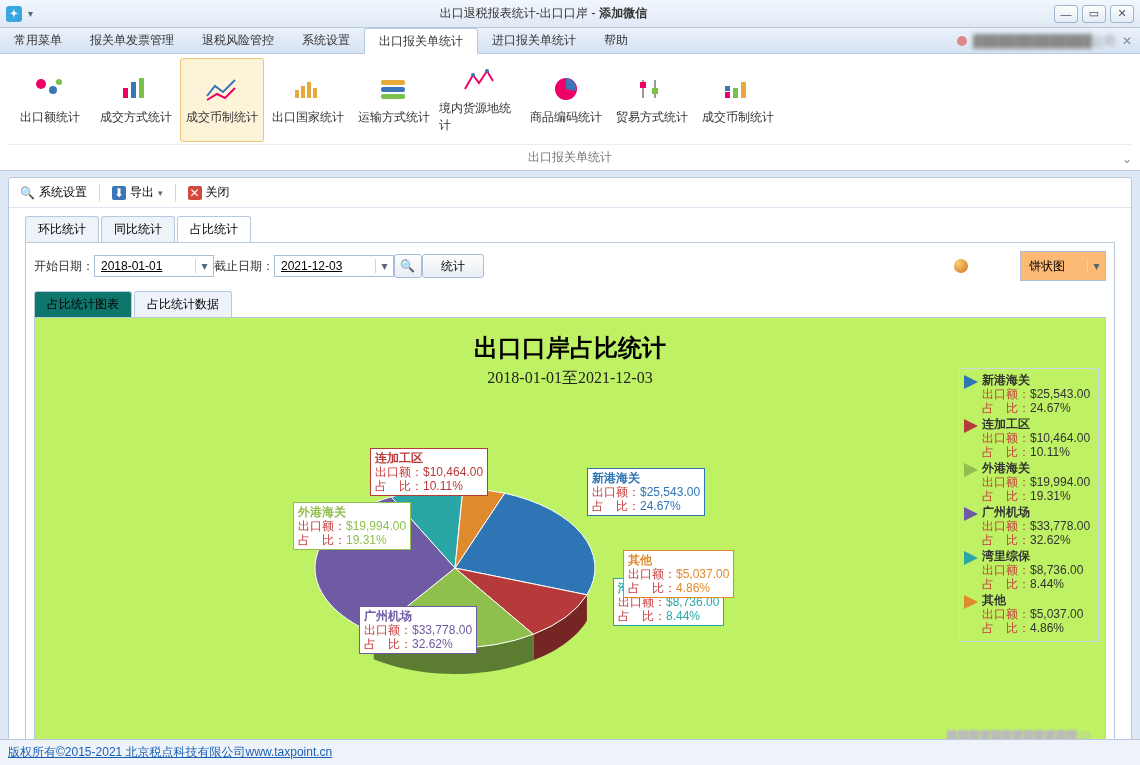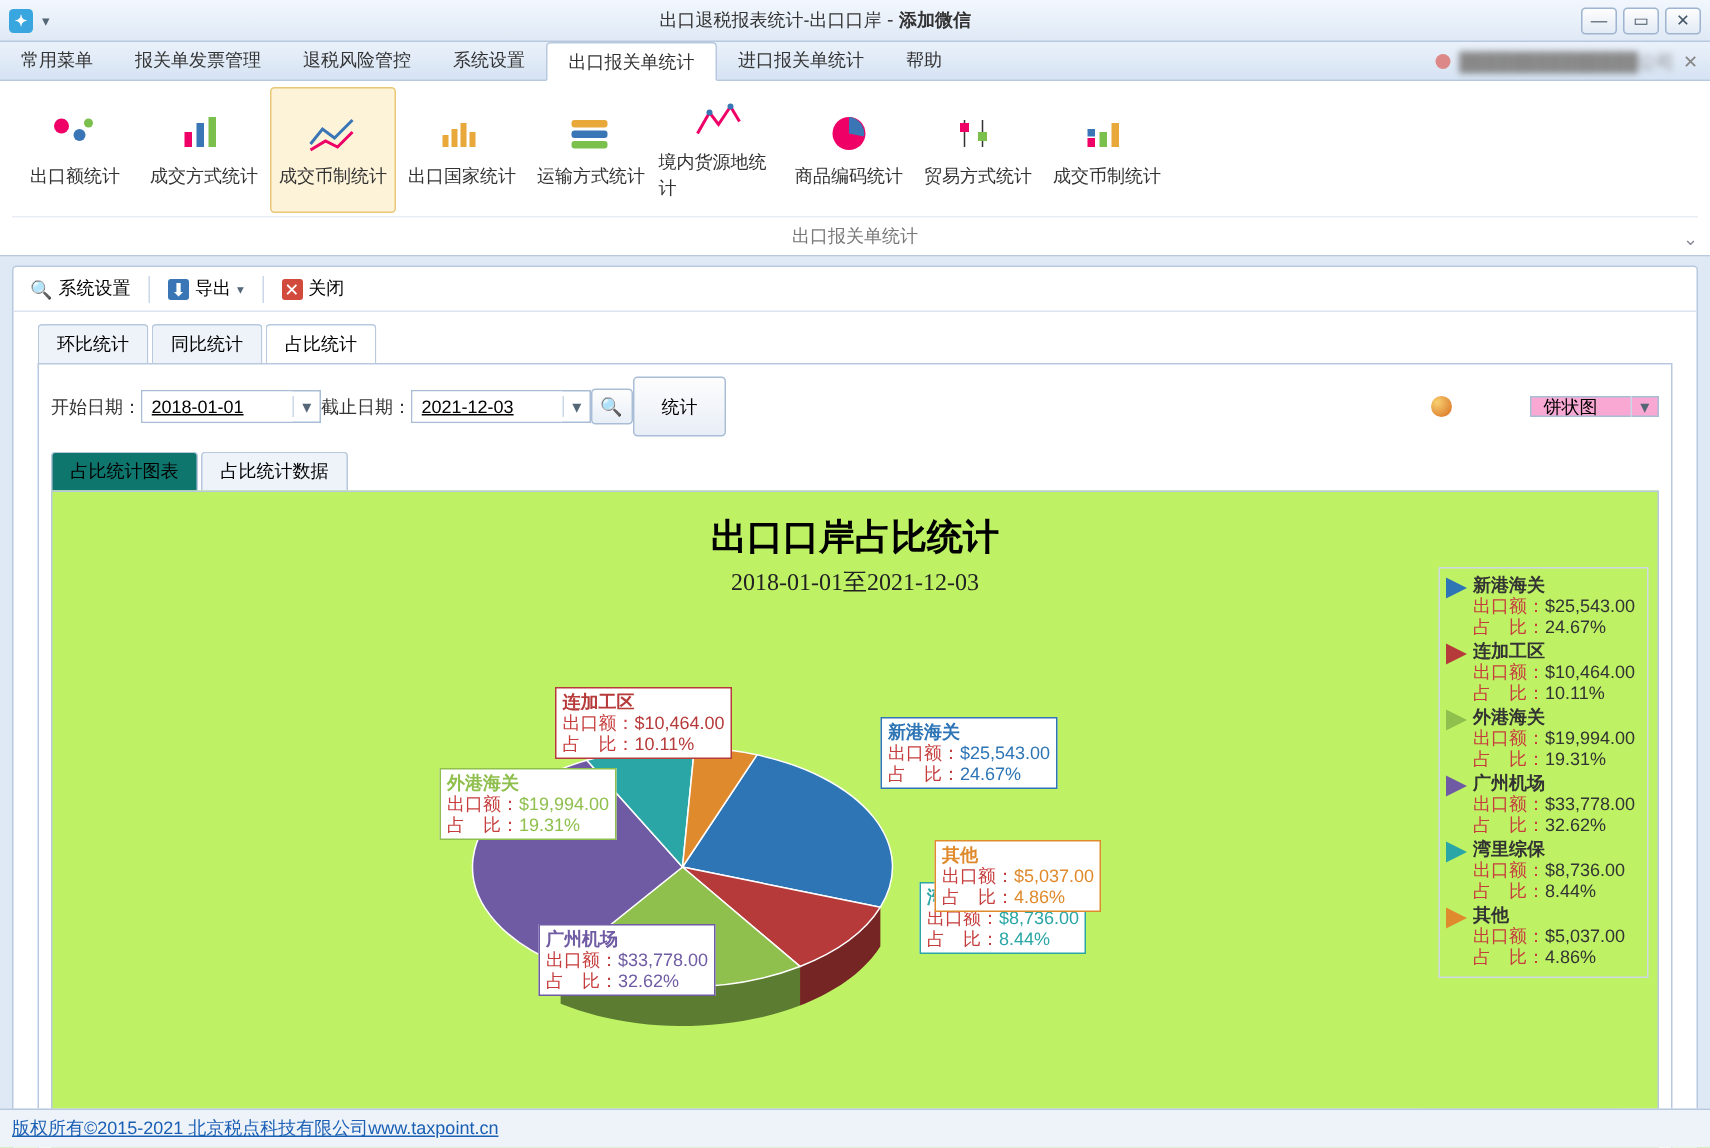--- a/index.html
+++ b/index.html
@@ -40,25 +40,25 @@
 .subtab{padding:4px 12px;border:1px solid #b8c9df;border-bottom:none;background:#eef3fa;cursor:pointer;border-radius:3px 3px 0 0;margin-right:2px;}
 .subtab.active{background:#fff;}
 
 .panel{margin:0 10px 0 10px;background:#fff;border:1px solid #b8c9df;padding:8px;}
 
 .filters{display:flex;align-items:center;gap:0;}
 .filters label{color:#333;}
 .combo{display:flex;align-items:center;border:1px solid #a9bdd6;height:22px;background:#fff;}
 .combo input{border:none;outline:none;padding:0 6px;width:100px;height:20px;text-decoration:underline;}
 .combo .arrow{width:18px;text-align:center;color:#567;cursor:pointer;border-left:1px solid #cbd7e6;}
-.btn{height:40px;padding:0 18px;border:1px solid #a9bdd6;background:linear-gradient(#fdfdfd,#e8eef7);border-radius:3px;cursor:pointer;display:flex;align-items:center;}
+.btn{height:24px;padding:0 18px;border:1px solid #a9bdd6;background:linear-gradient(#fdfdfd,#e8eef7);border-radius:3px;cursor:pointer;display:flex;align-items:center;}
 .iconbtn{width:28px;height:24px;border:1px solid #a9bdd6;background:linear-gradient(#fdfdfd,#e8eef7);border-radius:3px;display:flex;align-items:center;justify-content:center;cursor:pointer;}
 .chart-type{margin-left:auto;display:flex;align-items:center;gap:0;}
 .chart-type .globe{width:14px;height:14px;border-radius:50%;background:radial-gradient(circle at 30% 30%,#f8d070,#d86b1f);margin:0 4px;}
-.ct-combo{display:flex;align-items:center;border:1px solid #a9bdd6;height:14px;background:#f9a8d4;margin-left:48px;}
+.ct-combo{display:flex;align-items:center;border:1px solid #a9bdd6;height:30px;background:#fdba74;margin-left:48px;}
 .ct-combo .val{padding:0 22px 0 8px;}
 .ct-combo .arrow{width:18px;text-align:center;color:#567;cursor:pointer;border-left:1px solid #cbd7e6;}
 
 .innertabs{display:flex;margin-top:10px;}
 .innertab{padding:4px 12px;border:1px solid #b8c9df;border-bottom:none;background:#eef3fa;cursor:pointer;border-radius:3px 3px 0 0;margin-right:2px;}
 .innertab.active{background:#0f766e;}
 
 .chartbox{border:1px solid #b8c9df;height:438px;position:relative;background:#bef264;overflow:hidden;}
 .chart-title{text-align:center;font-size:24px;font-weight:bold;font-family:SimSun,serif;margin-top:14px;}
 .chart-sub{text-align:center;font-size:16px;font-family:SimSun,serif;margin-top:4px;color:#222;}

